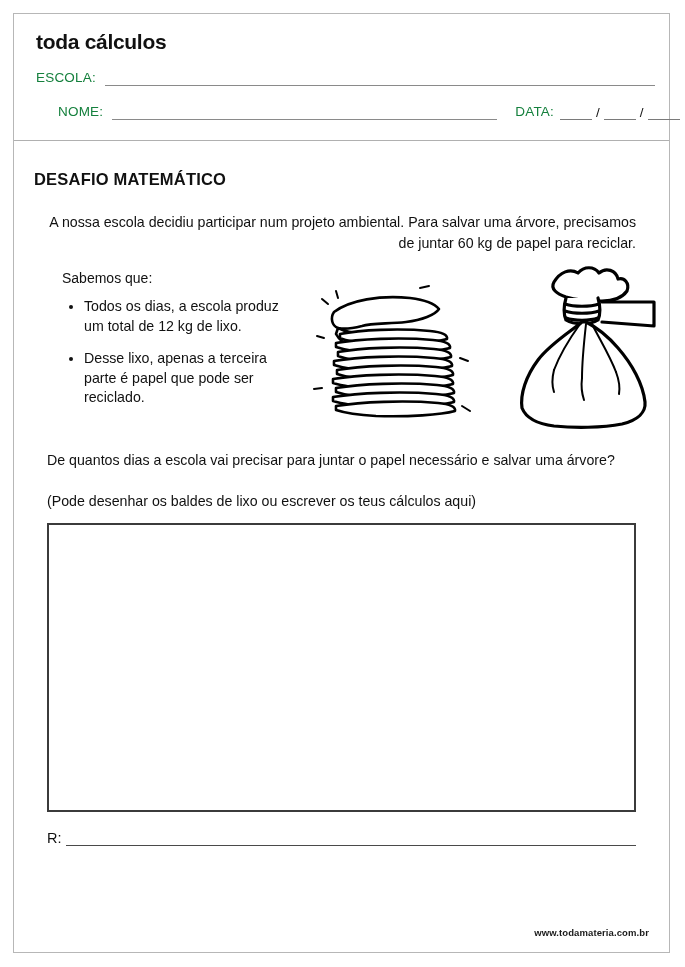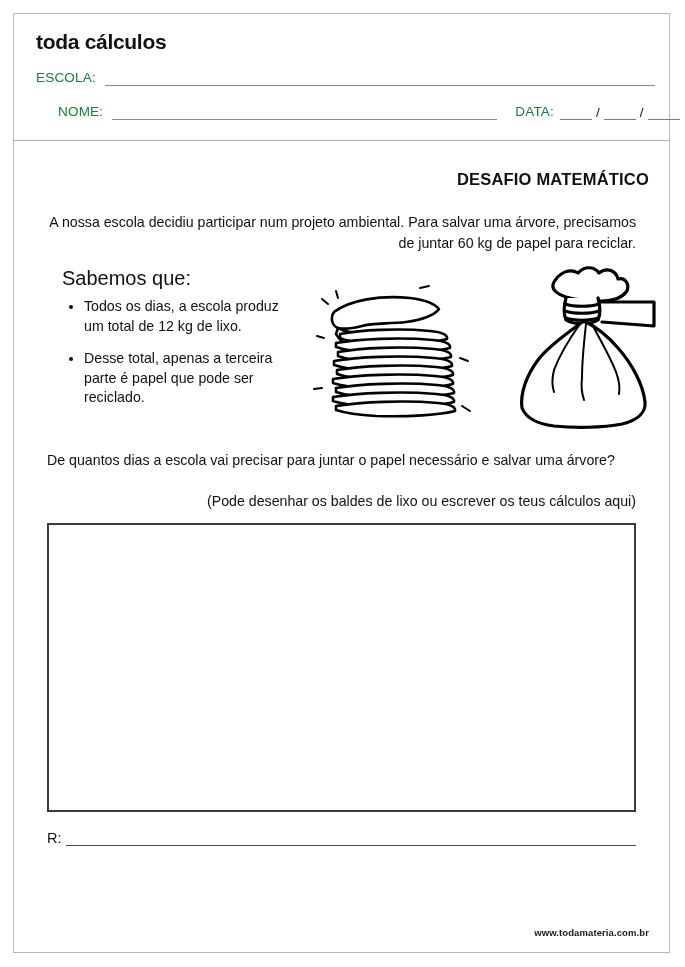--- a/index.html
+++ b/index.html
@@ -91,21 +91,21 @@
     color: #111;
   }
 
   
   .content {
     position: relative;
     padding: 0 20px;
   }
 
   .title {
-    text-align: right;
+    text-align: left;
     font-size: 16.5px;
     font-weight: 700;
     letter-spacing: 0.2px;
     margin-top: 29px;
   }
 
   .intro {
     font-size: 14.2px;
     line-height: 21px;
     margin-top: 23px;
@@ -118,21 +118,21 @@
     position: relative;
     margin-top: 14px;
     min-height: 168px;
   }
   .facts {
     width: 258px;
     padding-left: 28px;
     box-sizing: border-box;
   }
   .facts-lead {
-    font-size: 20px;
+    font-size: 14px;
     line-height: 20px;
   }
   ul.bullets {
     margin: 9px 0 0 0;
     padding-left: 22px;
   }
   ul.bullets li {
     font-size: 14.2px;
     line-height: 19.5px;
     margin-bottom: 13px;
@@ -159,21 +159,20 @@
     font-weight: 700;
     letter-spacing: 0.1px;
     margin-top: 32px;
     padding: 0 13px;
   }
   .section-sub {
     font-size: 14.2px;
     line-height: 20px;
     margin-top: 20px;
     padding: 0 13px;
-    text-align: right;
   }
 
   .answer-box {
     margin: 12px 13px 0 13px;
     height: 289px;
     border: 2px solid #3b3b3b;
     box-sizing: border-box;
   }
 
   .result-row {
@@ -237,21 +236,21 @@
     <div class="title">DESAFIO MATEMÁTICO</div>
 
     <p class="intro">A nossa escola decidiu participar num projeto ambiental. Para salvar uma árvore, precisamos de juntar 60 kg de papel para reciclar.</p>
 
     <div class="mid">
 
       <div class="facts">
         <div class="facts-lead">Sabemos que:</div>
         <ul class="bullets">
           <li>Todos os dias, a escola produz um total de 12 kg de lixo.</li>
-          <li>Desse total, apenas a terceira parte é papel que pode ser reciclado.</li>
+          <li>Desse lixo, apenas a terceira parte é papel que pode ser reciclado.</li>
         </ul>
       </div>
 
       <div class="art">
         <svg width="380" height="175" viewBox="0 0 380 175" fill="none" xmlns="http://www.w3.org/2000/svg">
 
           <g stroke="#000" stroke-width="2.6" stroke-linecap="round" stroke-linejoin="round" fill="#fff">
 
             <path d="M32 52 C48 40 78 35 108 38 C124 40 133 44 137 49
                      C133 55 120 60 104 62 C86 64 70 63 60 66

